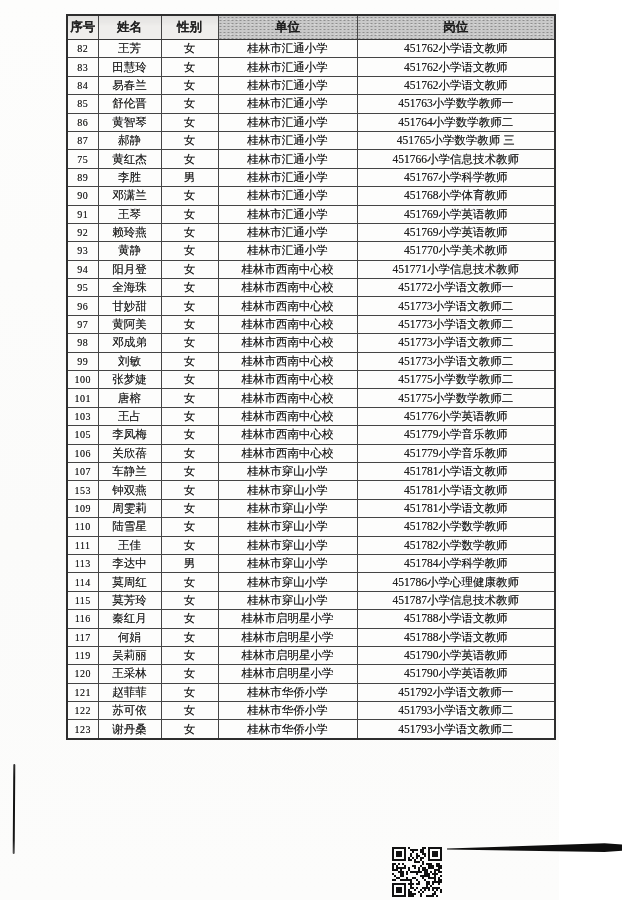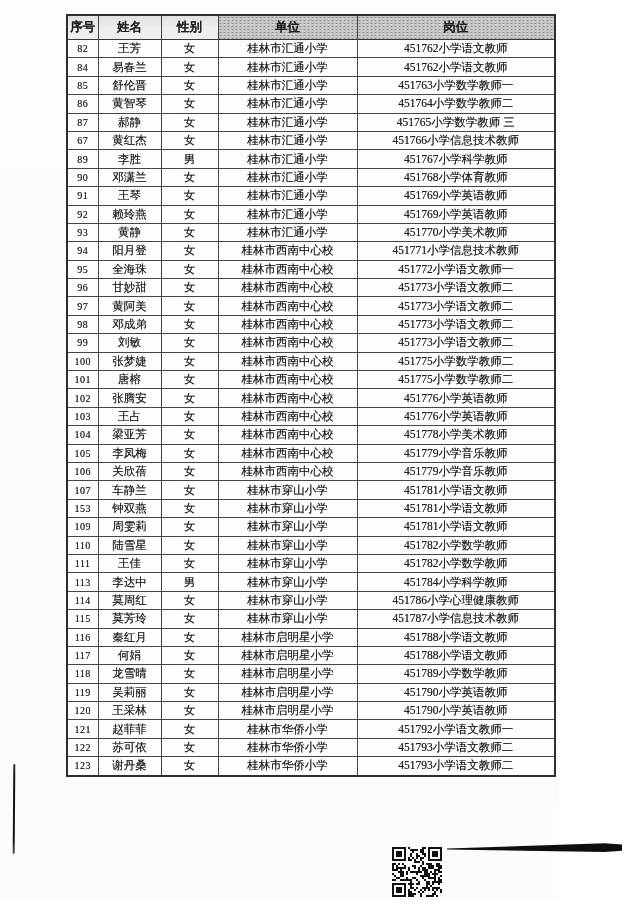--- a/index.html
+++ b/index.html
@@ -88,20 +88,27 @@
     </thead>
     <tbody>
         <tr>
           <td>82</td>
           <td>王芳</td>
           <td>女</td>
           <td>桂林市汇通小学</td>
           <td>451762小学语文教师</td>
         </tr>
         <tr>
+          <td>83</td>
+          <td>田慧玲</td>
+          <td>女</td>
+          <td>桂林市汇通小学</td>
+          <td>451762小学语文教师</td>
+        </tr>
+        <tr>
           <td>84</td>
           <td>易春兰</td>
           <td>女</td>
           <td>桂林市汇通小学</td>
           <td>451762小学语文教师</td>
         </tr>
         <tr>
           <td>85</td>
           <td>舒伦晋</td>
           <td>女</td>
@@ -116,21 +123,21 @@
           <td>451764小学数学教师二</td>
         </tr>
         <tr>
           <td>87</td>
           <td>郝静</td>
           <td>女</td>
           <td>桂林市汇通小学</td>
           <td>451765小学数学教师 三</td>
         </tr>
         <tr>
-          <td>67</td>
+          <td>75</td>
           <td>黄红杰</td>
           <td>女</td>
           <td>桂林市汇通小学</td>
           <td>451766小学信息技术教师</td>
         </tr>
         <tr>
           <td>89</td>
           <td>李胜</td>
           <td>男</td>
           <td>桂林市汇通小学</td>
@@ -214,39 +221,25 @@
           <td>451775小学数学教师二</td>
         </tr>
         <tr>
           <td>101</td>
           <td>唐榕</td>
           <td>女</td>
           <td>桂林市西南中心校</td>
           <td>451775小学数学教师二</td>
         </tr>
         <tr>
-          <td>102</td>
-          <td>张腾安</td>
-          <td>女</td>
-          <td>桂林市西南中心校</td>
-          <td>451776小学英语教师</td>
-        </tr>
-        <tr>
           <td>103</td>
           <td>王占</td>
           <td>女</td>
           <td>桂林市西南中心校</td>
           <td>451776小学英语教师</td>
-        </tr>
-        <tr>
-          <td>104</td>
-          <td>梁亚芳</td>
-          <td>女</td>
-          <td>桂林市西南中心校</td>
-          <td>451778小学美术教师</td>
         </tr>
         <tr>
           <td>105</td>
           <td>李凤梅</td>
           <td>女</td>
           <td>桂林市西南中心校</td>
           <td>451779小学音乐教师</td>
         </tr>
         <tr>
           <td>106</td>
@@ -317,27 +310,20 @@
           <td>女</td>
           <td>桂林市启明星小学</td>
           <td>451788小学语文教师</td>
         </tr>
         <tr>
           <td>117</td>
           <td>何娟</td>
           <td>女</td>
           <td>桂林市启明星小学</td>
           <td>451788小学语文教师</td>
-        </tr>
-        <tr>
-          <td>118</td>
-          <td>龙雪晴</td>
-          <td>女</td>
-          <td>桂林市启明星小学</td>
-          <td>451789小学数学教师</td>
         </tr>
         <tr>
           <td>119</td>
           <td>吴莉丽</td>
           <td>女</td>
           <td>桂林市启明星小学</td>
           <td>451790小学英语教师</td>
         </tr>
         <tr>
           <td>120</td>

